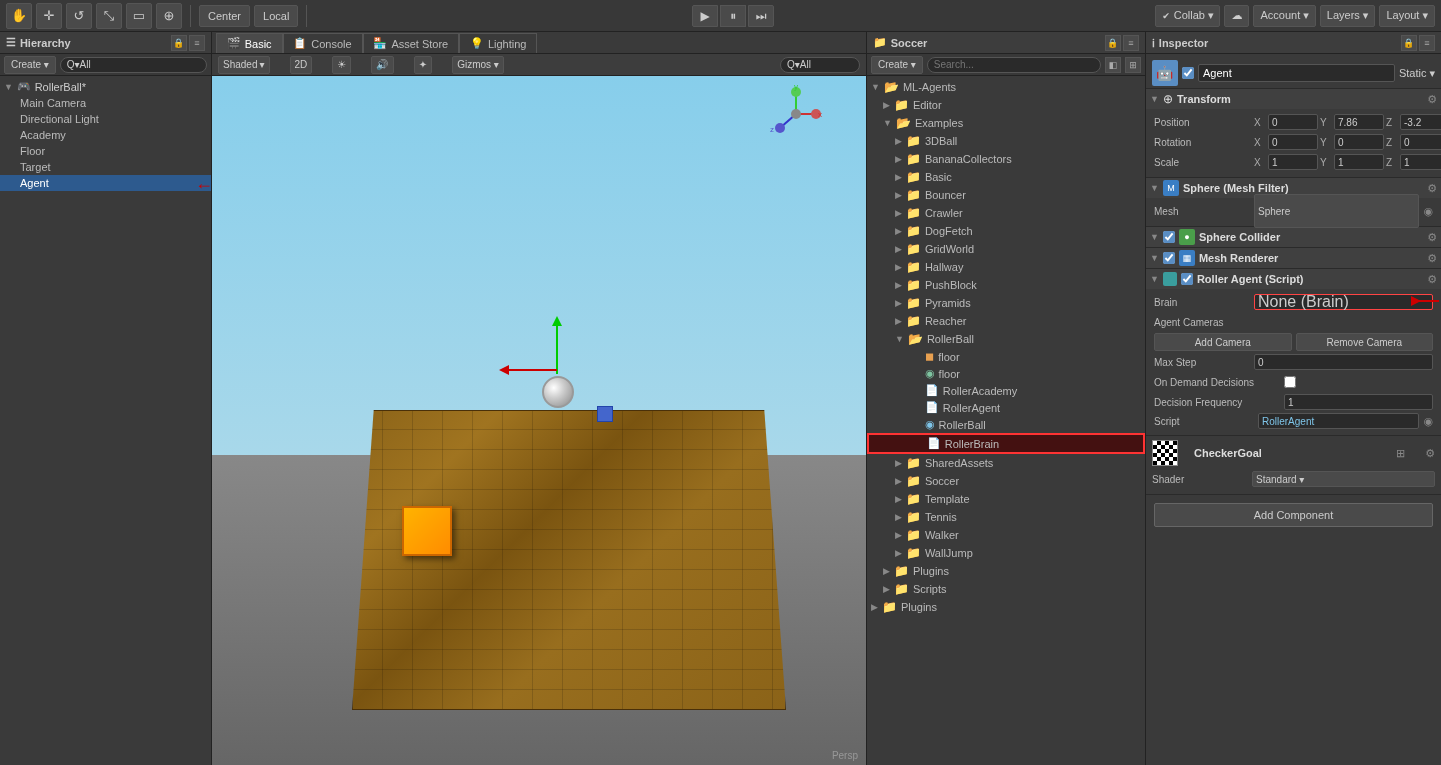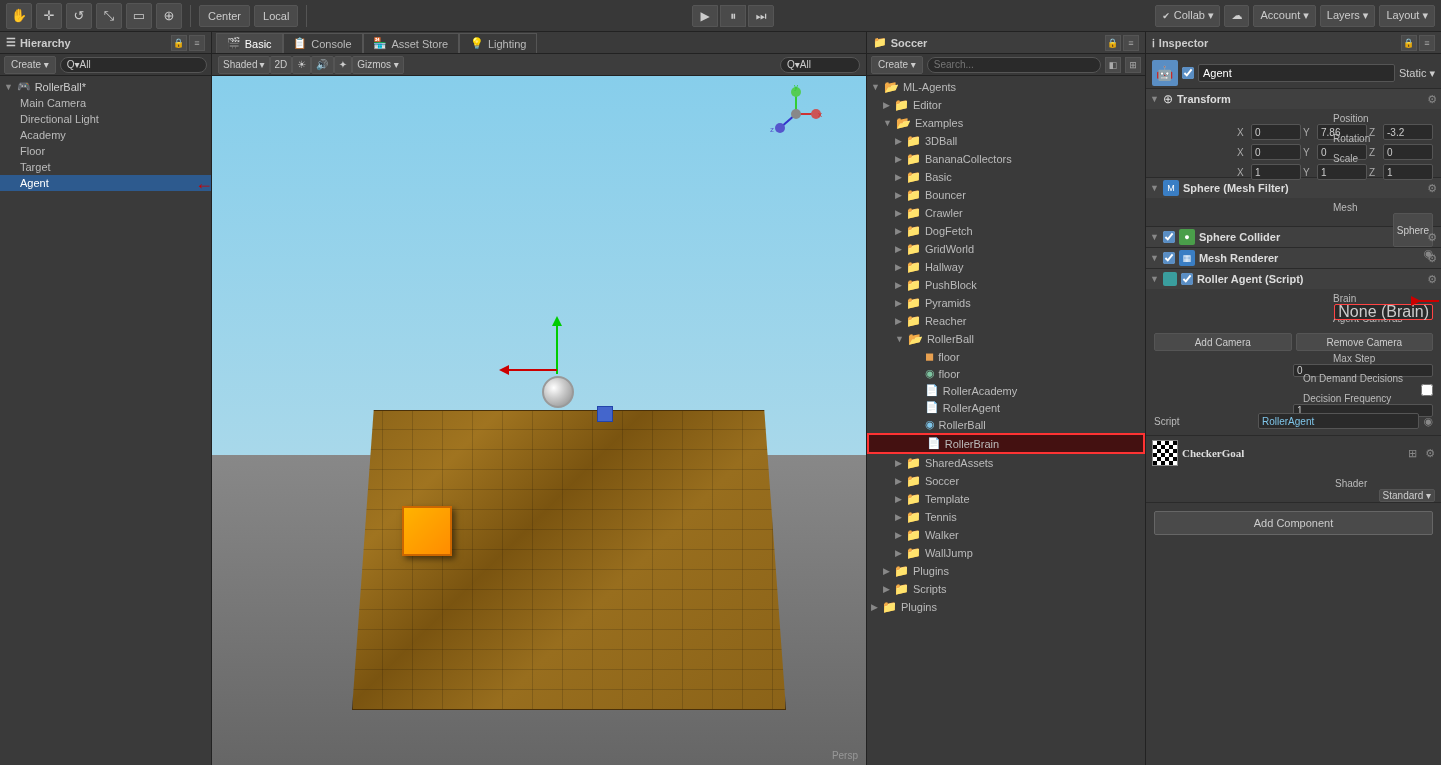--- a/index.html
+++ b/index.html
@@ -199,21 +199,21 @@
     }
 
     
     .scene-toolbar {
       height: 22px;
       background: #3d3d3d;
       border-bottom: 1px solid #222;
       display: flex;
       align-items: center;
       padding: 0 6px;
-      gap: 0;
+      gap: 20px;
     }
     .scene-dropdown {
       height: 18px;
       background: #4a4a4a;
       border: 1px solid #555;
       border-radius: 2px;
       padding: 0 4px;
       color: #ccc;
       font-size: 10px;
       display: flex; align-items: center; gap: 2px;
@@ -407,24 +407,23 @@
     .component-icon.blue { background: #3a7ec4; }
     .component-icon.teal { background: #3a9e9e; }
     .component-title { font-size: 11px; color: #ddd; font-weight: bold; flex: 1; }
     .component-checkbox { width: 12px; height: 12px; accent-color: #5a8ec4; }
     .component-body {
       padding: 4px 8px;
       background: #3a3a3a;
     }
     .field-row {
       display: flex;
-      align-items: flex-end;
+      align-items: center;
       height: 18px;
       margin-bottom: 2px;
-      flex-direction: column;
     }
     .field-label {
       width: 100px;
       color: #bbb;
       font-size: 10px;
       flex-shrink: 0;
     }
     .field-label-wide {
       width: 130px;
       color: #bbb;
@@ -522,21 +521,21 @@
       color: #7ec4e8;
       font-size: 10px;
       padding: 0 3px;
       display: flex; align-items: center;
     }
     .checker-goal-section {
       border-bottom: 1px solid #2a2a2a;
       padding: 4px 6px;
     }
     .checker-header {
-      display: flex; align-items: center; gap: 4px; margin-bottom: 12px; font-family: Liberation Serif, serif;
+      display: flex; align-items: center; gap: 16px; margin-bottom: 4px;
     }
     .checker-icon {
       width: 26px; height: 26px;
       background: repeating-conic-gradient(#000 0% 25%, #fff 0% 50%) 0 0 / 8px 8px;
       border: 1px solid #888;
       flex-shrink: 0;
     }
     .checker-name { font-size: 11px; color: #ddd; font-weight: bold; flex: 1; }
     .add-component-btn {
       margin: 8px;

